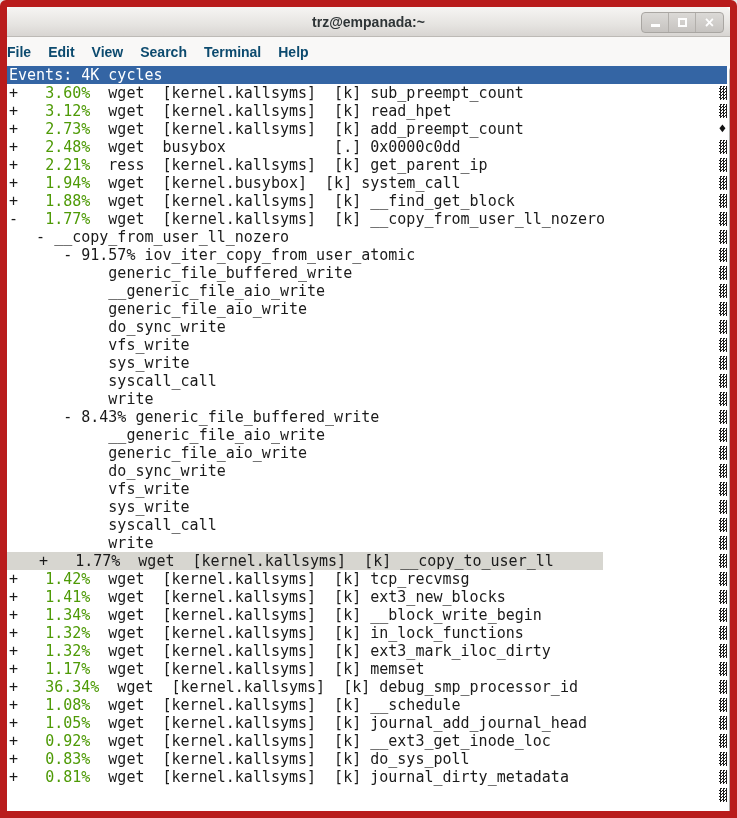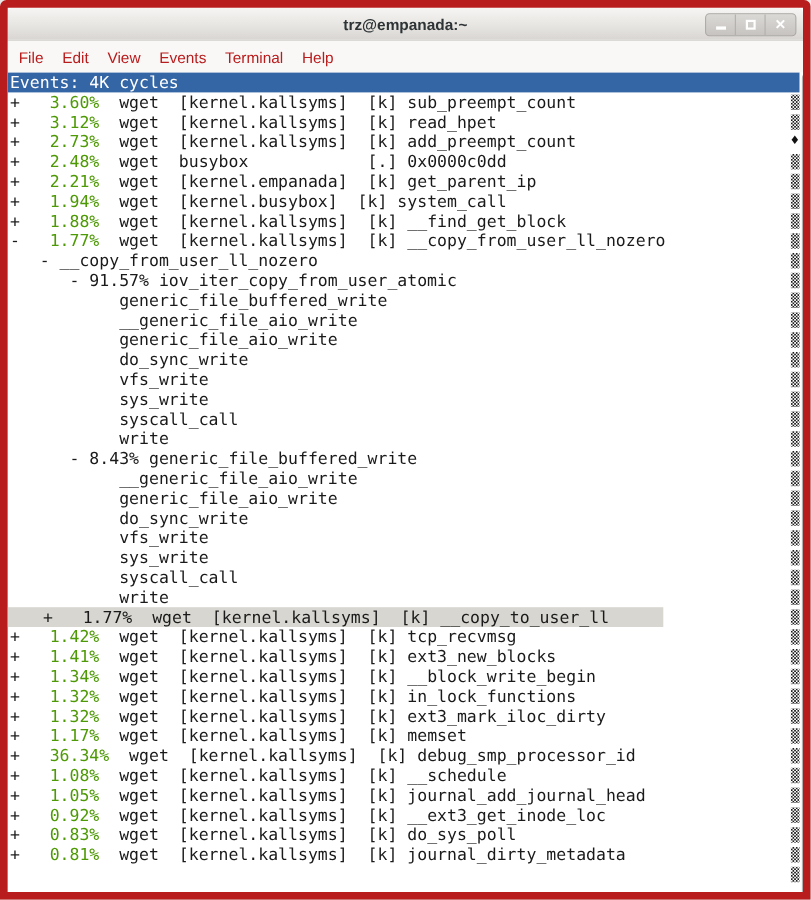--- a/index.html
+++ b/index.html
@@ -32,21 +32,21 @@
     width:27px; height:100%; display:flex; align-items:center; justify-content:center;
     border-right:1px solid #b2afab; cursor:default;
   }
   .wbtn:last-child { border-right:none; }
   .glyph-min { width:9px; height:3px; background:#fefefe; margin-top:6px; }
   .glyph-max { width:9px; height:9px; border:2px solid #fefefe; }
   .glyph-close { color:#fefefe; font-size:16px; font-weight:bold; line-height:1; }
   
   .menubar {
     height:29px; background:#f9f8f7; display:flex; align-items:center;
-    padding-left:10px; font-size:14px; color:#b91c1c;
+    font-size:14px; color:#0c4a6e;font-weight:bold;
   }
   .menu-item { margin-right:17px; }
   
   .terminal {
     position:relative; width:735px; height:757px; background:#ffffff;
     font-family:"DejaVu Sans Mono","Liberation Mono",monospace;
     font-size:15px; line-height:18px; color:#1a1a1a;
   }
   .events-bar {
     width:720px; height:18px; background:#3465a4; color:#ffffff;
@@ -93,33 +93,33 @@
       <div class="wbtn">
         <span class="glyph-close">×</span>
       </div>
     </div>
   </div>
 
   <div class="menubar">
     <span class="menu-item">File</span>
     <span class="menu-item">Edit</span>
     <span class="menu-item">View</span>
-    <span class="menu-item">Events</span>
+    <span class="menu-item">Search</span>
     <span class="menu-item">Terminal</span>
     <span class="menu-item">Help</span>
   </div>
 
   <div class="terminal">
     <div class="events-bar">Events: 4K cycles</div>
     <div class="rows">
         <div class="row"><span>+   </span><span class="pct">3.60%</span><span>  wget  [kernel.kallsyms]  [k] sub_preempt_count</span></div>
         <div class="row"><span>+   </span><span class="pct">3.12%</span><span>  wget  [kernel.kallsyms]  [k] read_hpet</span></div>
         <div class="row"><span>+   </span><span class="pct">2.73%</span><span>  wget  [kernel.kallsyms]  [k] add_preempt_count</span></div>
         <div class="row"><span>+   </span><span class="pct">2.48%</span><span>  wget  busybox            [.] 0x0000c0dd</span></div>
-        <div class="row"><span>+   </span><span class="pct">2.21%</span><span>  wget  [kernel.empanada]  [k] get_parent_ip</span></div>
+        <div class="row"><span>+   </span><span class="pct">2.21%</span><span>  ress  [kernel.kallsyms]  [k] get_parent_ip</span></div>
         <div class="row"><span>+   </span><span class="pct">1.94%</span><span>  wget  [kernel.busybox]  [k] system_call</span></div>
         <div class="row"><span>+   </span><span class="pct">1.88%</span><span>  wget  [kernel.kallsyms]  [k] __find_get_block</span></div>
         <div class="row"><span>-   </span><span class="pct">1.77%</span><span>  wget  [kernel.kallsyms]  [k] __copy_from_user_ll_nozero</span></div>
         <div class="row">   - __copy_from_user_ll_nozero</div>
         <div class="row">      - 91.57% iov_iter_copy_from_user_atomic</div>
         <div class="row">           generic_file_buffered_write</div>
         <div class="row">           __generic_file_aio_write</div>
         <div class="row">           generic_file_aio_write</div>
         <div class="row">           do_sync_write</div>
         <div class="row">           vfs_write</div>

